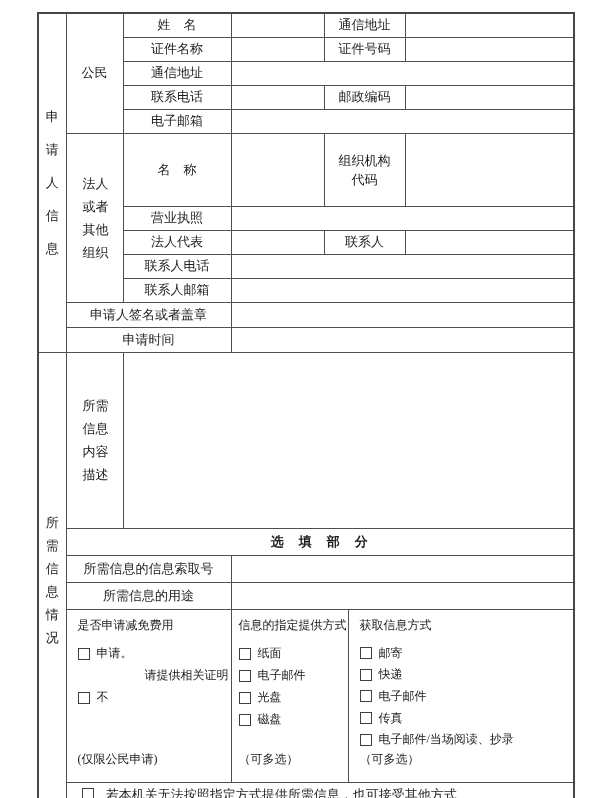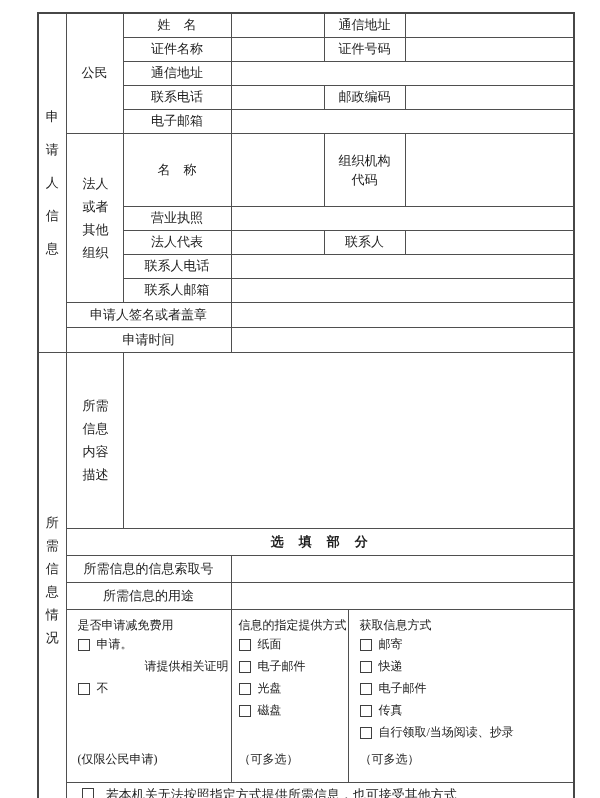--- a/index.html
+++ b/index.html
@@ -14,21 +14,21 @@
   tr.h176{height:176px} tr.h27{height:27px} tr.hcb{height:173px} tr.h26{height:26px}
   .vtext{margin:0 auto;width:16px;word-break:break-all;text-align:center;}
   .v34{line-height:33px;} .v23{line-height:23px;text-align:center;}
   .wrap2{width:28px;margin:0 auto;word-break:break-all;line-height:23px;text-align:right;}
   .wrap4{width:56px;margin:17px auto;word-break:break-all;line-height:19px;text-align:center;}
   .opt-title{font-weight:bold;font-size:13px;letter-spacing:1px;}
   .cbcell{vertical-align:top;text-align:left;}
   .optcol{display:flex;flex-direction:column;height:171px;box-sizing:border-box;
           padding:7px 2px 13px 11px;font-size:12px;}
   .optcol.tight{padding-left:7px;}
-  .col-title{white-space:nowrap;}
+  .col-title{margin-bottom:9px;white-space:nowrap;}
   .opt{display:flex;align-items:center;height:22px;white-space:nowrap;}
   .opt.indent{padding-left:18px;justify-content:flex-end;}
   .cb{width:10px;height:10px;border:1px solid #3f3f3f;margin-right:7px;flex:none;background:#fff;}
   .footnote{margin-top:auto;white-space:nowrap;}
   .fallback{text-align:left;padding-left:15px;font-size:13px;white-space:nowrap;}
   .fallback .cb{display:inline-block;vertical-align:-1px;margin-right:9px;}
 </style>
 </head>
 <body>
 
@@ -187,21 +187,21 @@
         <div class="opt">
           <span class="cb"></span>
           <span>电子邮件</span>
         </div>
         <div class="opt">
           <span class="cb"></span>
           <span>传真</span>
         </div>
         <div class="opt">
           <span class="cb"></span>
-          <span>自行领取/当场阅读、抄录</span>
+          <span>电子邮件/当场阅读、抄录</span>
         </div>
         <div class="footnote">（可多选）</div>
       </div>
     </td>
   </tr>
   <tr class="h26">
     <td colspan="6" class="fallback">
       <span class="cb"></span>
       <span>若本机关无法按照指定方式提供所需信息，也可接受其他方式</span>
     </td>

